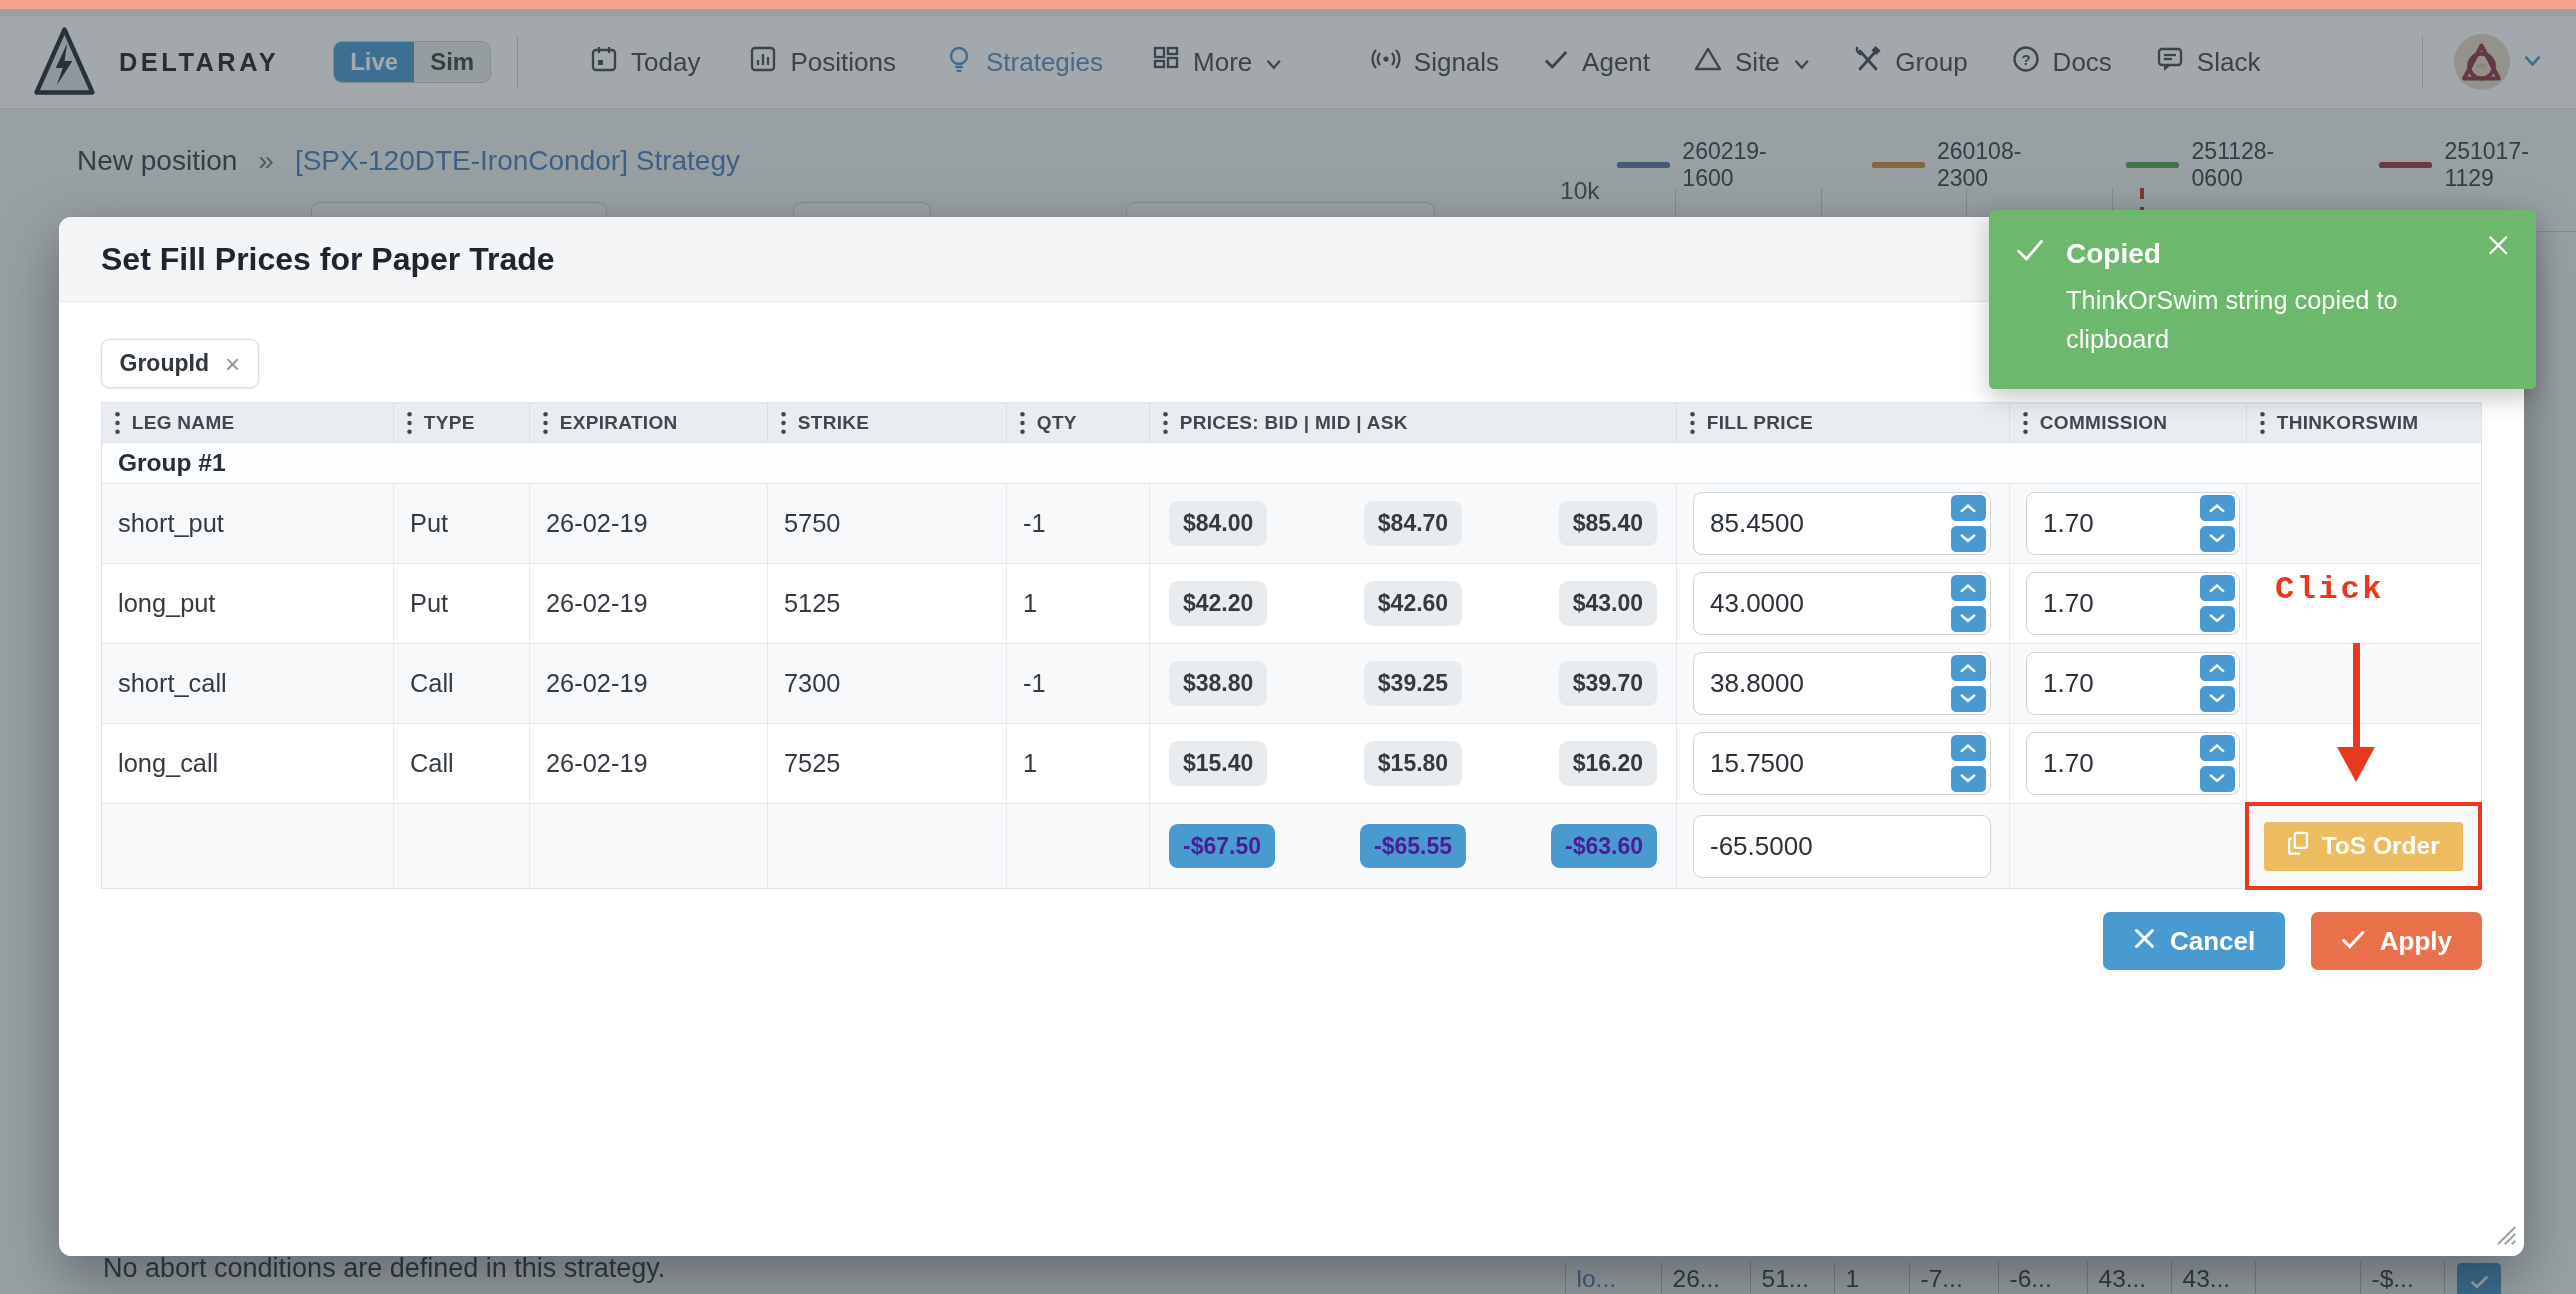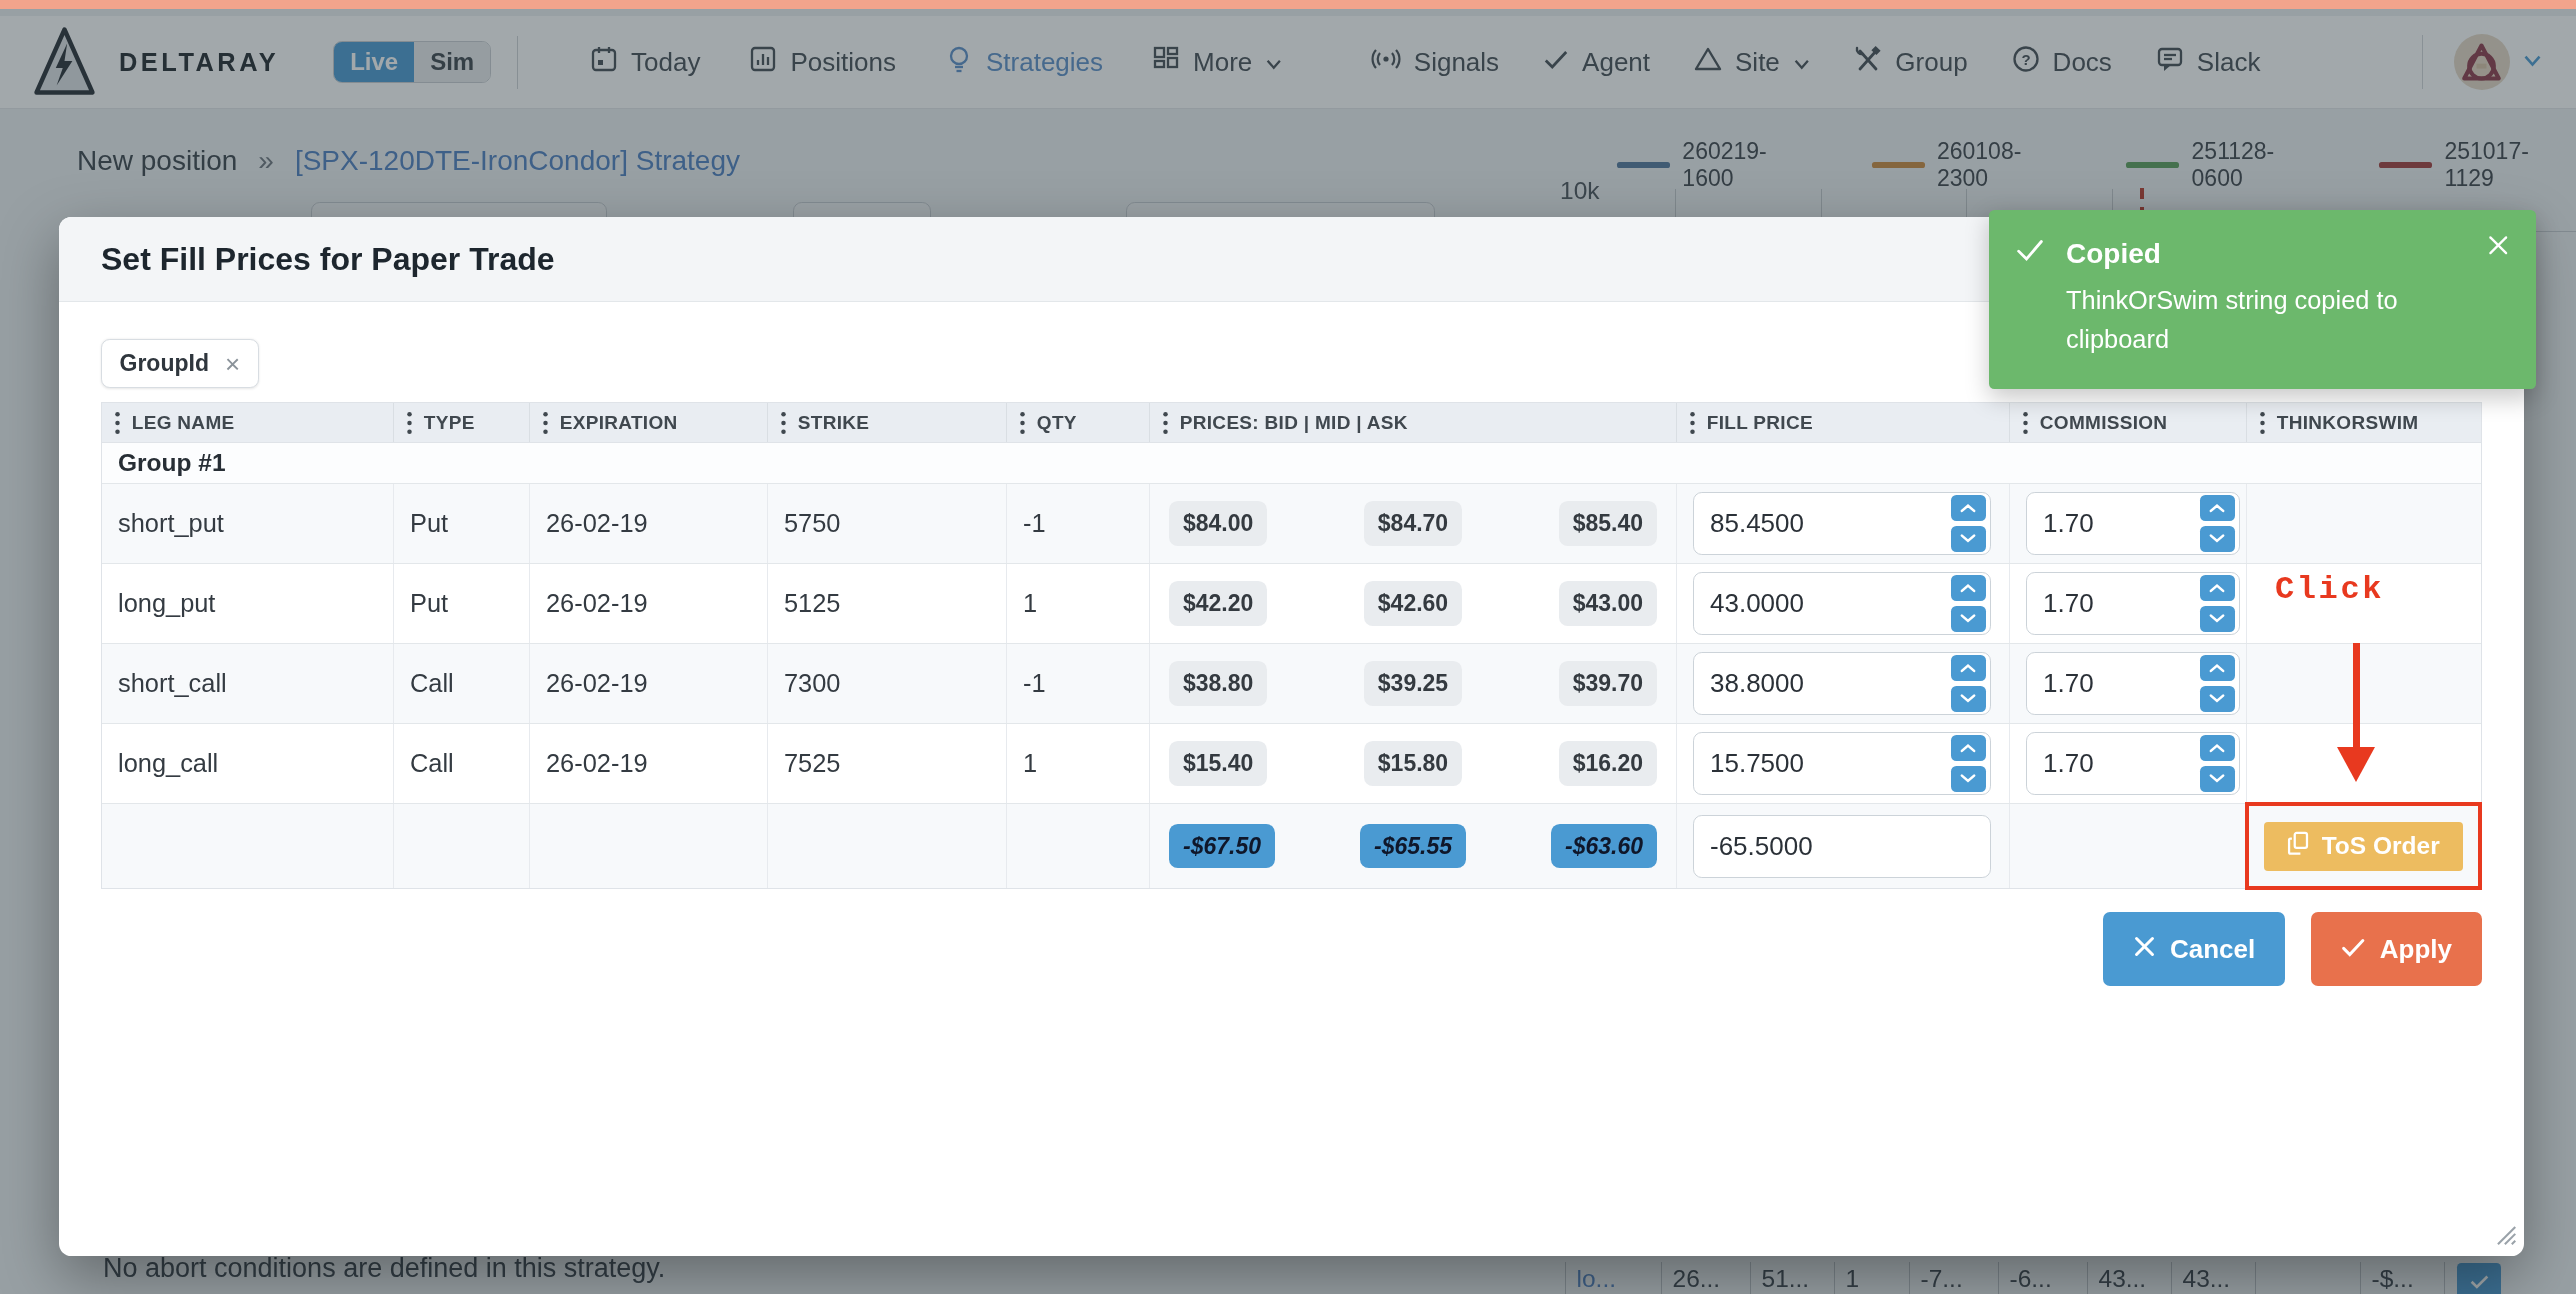--- a/index.html
+++ b/index.html
@@ -76,38 +76,38 @@
   .grouprow{height:40px;display:flex;align-items:center;padding-left:16px;background:#fcfdfe;
             border-top:0.9px solid #dfe3e8;font-size:24.5px;font-weight:bold;color:#272e35;}
   .trow{display:flex;height:79px;background:#fff;border-top:0.9px solid #e3e7ea;}
   .trow.alt{background:#f7f9fb;}
   .trow.totals{height:84px;background:#f7f9fb;}
   .td{display:flex;align-items:center;padding-left:16px;box-sizing:border-box;
       font-size:25.4px;color:#343b42;border-right:0.9px solid #e7eaee;}
   .td:last-child{border-right:none;}
   .td.prices{justify-content:space-between;padding:0 19px;}
   .pill{background:var(--pill_gray);color:#343a40;font-weight:bold;font-size:23px;padding:8.8px 14px;border-radius:8.8px;}
-  .pill.blue{background:var(--accent_blue);color:#0f172a;font-style:italic;}
+  .pill.blue{background:var(--accent_blue);color:#4c1d95;}
   .numbox{display:flex;align-items:center;width:298px;height:63px;background:#fff;
           border:1.8px solid #ccd3d9;border-radius:8.8px;box-sizing:border-box;}
   .numbox.small{width:214px;}
   .numbox input{border:none;outline:none;background:transparent;font-size:26px;color:#2b3138;
                 width:100%;min-width:0;padding:0 0 0 16px;font-family:inherit;}
   .spin{display:flex;flex-direction:column;gap:4.4px;padding:0 4.4px 0 3.5px;}
   .spin button{width:35px;height:26px;background:var(--accent_blue);border:none;border-radius:5.3px;
                display:flex;align-items:center;justify-content:center;padding:0;}
   .plainbox{display:flex;align-items:center;width:298px;height:63px;background:#fff;
             border:1.8px solid #ccd3d9;border-radius:8.8px;box-sizing:border-box;}
   .plainbox input{border:none;outline:none;background:transparent;font-size:26px;color:#2b3138;width:100%;padding:0 0 0 16px;font-family:inherit;}
   .td.toscell{position:relative;justify-content:center;padding-left:0;}
   .tos-highlight{position:absolute;inset:-1.8px;border:4.4px solid var(--annotation_red);pointer-events:none;}
   .tos-btn{display:flex;align-items:center;gap:11.4px;height:49px;padding:0 23px;border:none;border-radius:4px;
            background:var(--tos_amber);color:#fff;font-size:24.5px;font-weight:bold;font-family:inherit;}
   .modal-actions{display:flex;justify-content:flex-end;gap:26px;margin-top:23px;}
-  .btn{display:flex;align-items:center;gap:14px;height:74px;padding:0 30px;border:none;border-radius:7px;
+  .btn{display:flex;align-items:center;gap:14px;height:58px;padding:0 30px;border:none;border-radius:7px;
        color:#fff;font-size:26px;font-weight:bold;font-family:inherit;}
   .btn.cancel{background:var(--accent_blue);}
   .btn.apply{background:var(--apply_orange);}
   .gripper{position:absolute;right:7px;bottom:7px;}
   
   .toast-title{font-size:28px;font-weight:bold;margin-bottom:10.5px;}
   .toast-msg{font-size:25.4px;line-height:1.55;max-width:403px;}
   .toast-close{position:absolute;top:23px;right:26px;background:none;border:none;padding:0;}
   
   .click-label{position:absolute;left:2275px;top:571px;font-family:"Liberation Mono","DejaVu Sans Mono",monospace;

